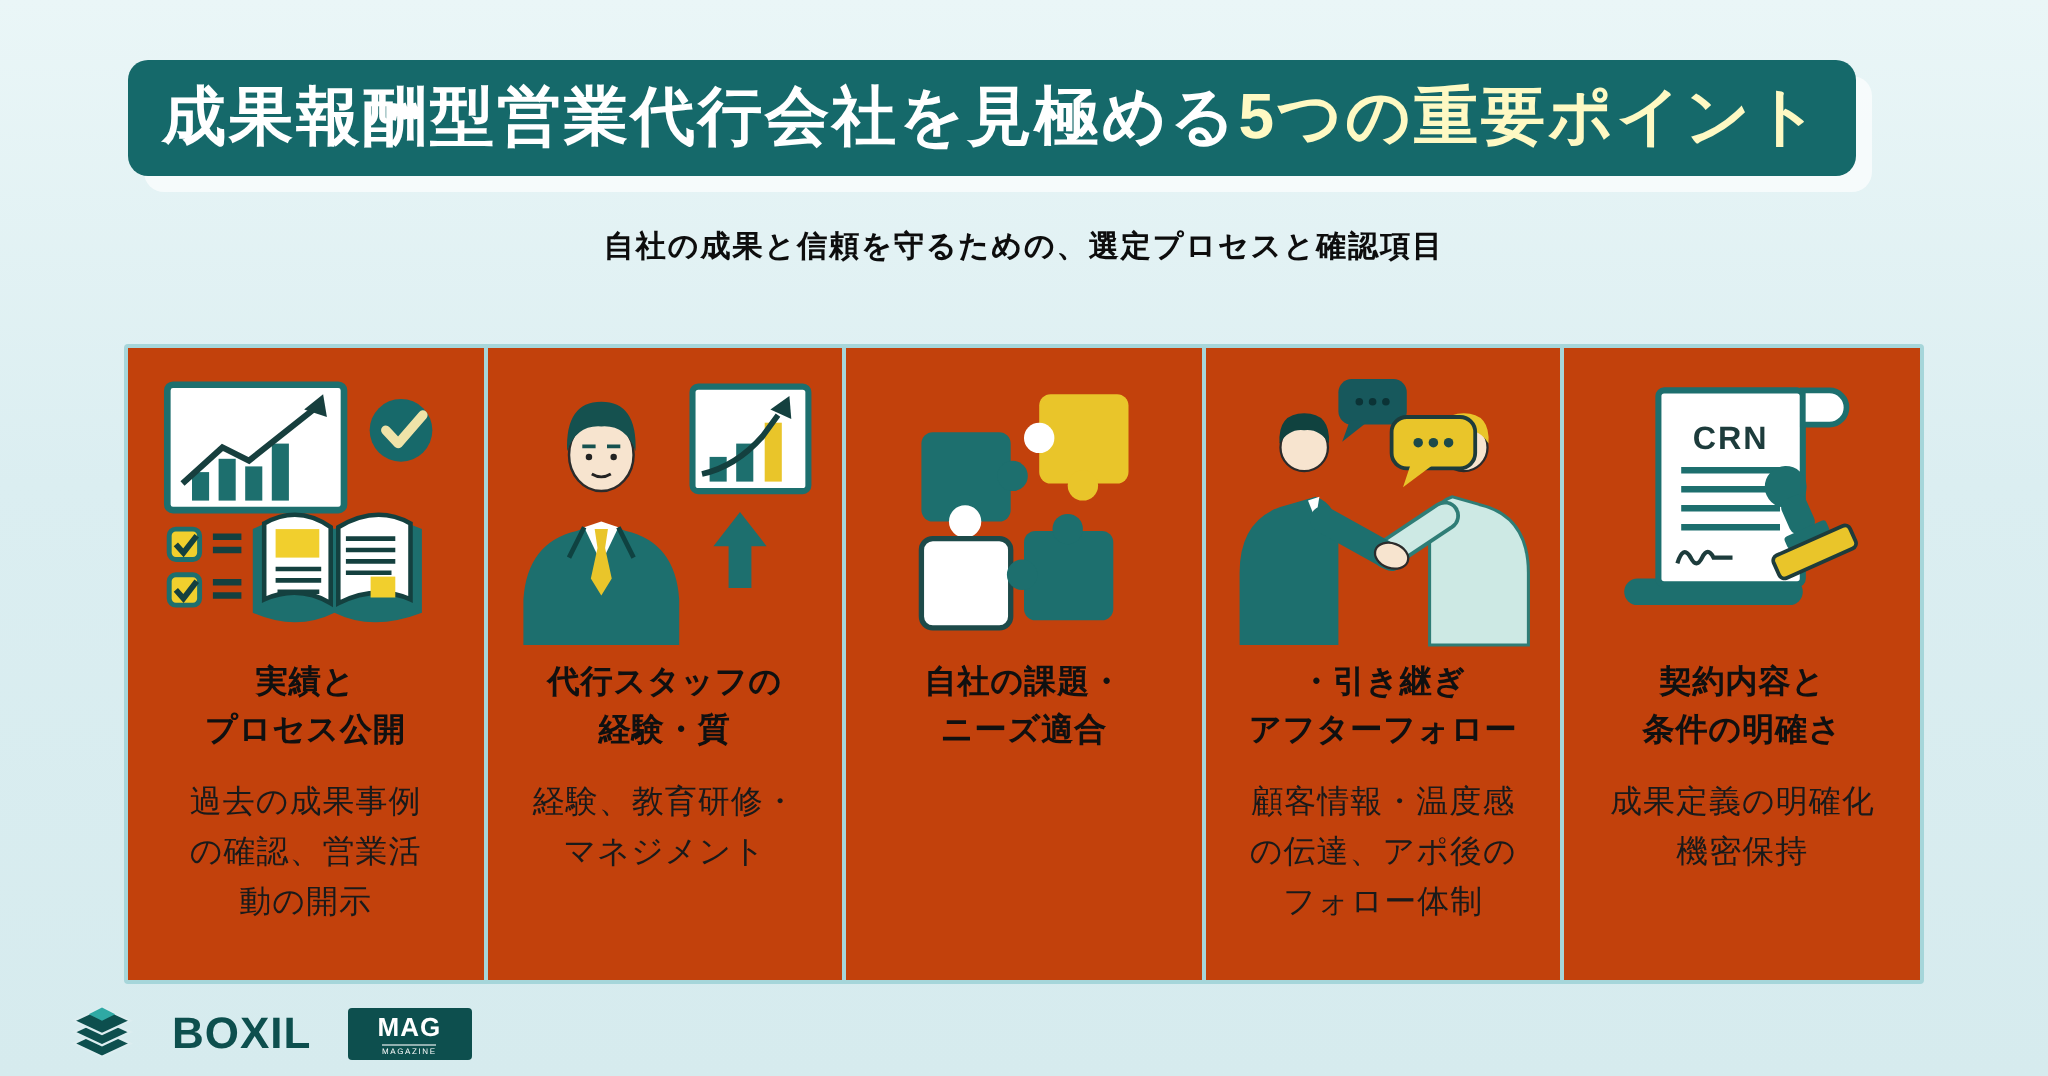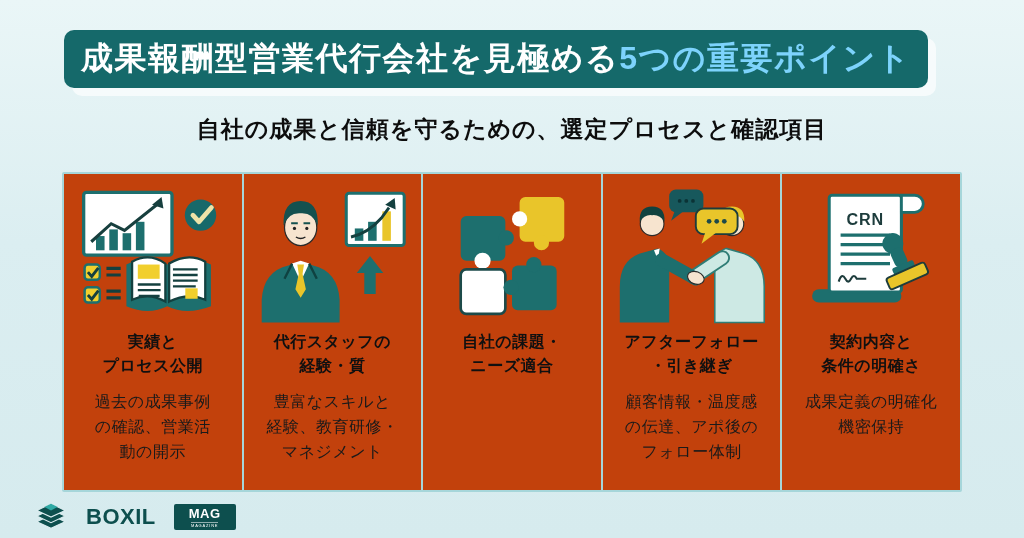--- a/index.html
+++ b/index.html
@@ -12,25 +12,25 @@
   }
 
   .banner {
     position:absolute; left:64px; top:30px; width:864px; height:58px;
     background:#15696a; border-radius:10px;
     display:flex; align-items:center; justify-content:center;
     box-shadow:8px 8px 0 rgba(255,255,255,0.65);
     font-size:32px; font-weight:800; letter-spacing:1.5px; white-space:nowrap;
   }
   .banner .t-main { color:#ffffff; }
-  .banner .t-hl   { color:#7dd3fc;text-align:right; }
+  .banner .t-hl   { color:#fef9c3;text-align:right; }
 
   .subtitle {
     position:absolute; top:114px; left:0; width:100%;
-    text-align:center; font-size:23px; font-weight:800; color:#0d0d0d;
+    text-align:center; font-size:15px; font-weight:800; color:#0d0d0d;
     letter-spacing:1px;
   }
 
   .cards {
     position:absolute; left:62px; top:172px; width:900px; height:320px;
     display:flex; gap:2px;
     background:#a6d6da; border:2px solid #a6d6da; border-radius:2px;
   }
   .card {
     flex:1 1 0; background:#c2410c;
@@ -129,21 +129,20 @@
       <path d="M6 140 L6 116 Q8 86 34 80 L45 76 L49 76 L60 80 Q86 86 88 116 L88 140 Z" fill="#1d6f6e"></path>
       <polygon points="38,78 47,75 56,78 47,97" fill="#fff"></polygon>
       <path d="M38 78 L30 94 M56 78 L64 94" stroke="#0f4241" stroke-width="2.5"></path>
       <path d="M43.5 79 L50.5 79 L49 89 L52.5 105 L47 114 L41.5 105 L45 89 Z" fill="#e9c52a"></path>
     </svg>
     <div class="title">
       <span>代行スタッフの</span>
       <span>経験・質</span>
     </div>
     <div class="desc">
-      <span>豊富なスキルと</span>
       <span>経験、教育研修・</span>
       <span>マネジメント</span>
     </div>
   </div>
 
   <div class="card">
     <svg class="illo" width="152" height="140" viewBox="0 0 160 140">
       <rect x="26" y="28" width="47" height="47" rx="6" fill="#1d6f6e"></rect>
       <circle cx="74" cy="51" r="8" fill="#1d6f6e"></circle>
       <circle cx="49" cy="75" r="8.5" fill="#fff"></circle>
@@ -179,22 +178,22 @@
       <circle cx="67" cy="12" r="2" fill="#0b3336"></circle>
       <circle cx="74" cy="12" r="2" fill="#0b3336"></circle>
       <circle cx="81" cy="12" r="2" fill="#0b3336"></circle>
       <rect x="84" y="20" width="44" height="27" rx="8" fill="#e9c52a" stroke="#1d3c3c" stroke-width="2"></rect>
       <polygon points="94,45 106,45 90,57" fill="#e9c52a"></polygon>
       <circle cx="98" cy="33.5" r="2.5" fill="#1d4a49"></circle>
       <circle cx="106" cy="33.5" r="2.5" fill="#1d4a49"></circle>
       <circle cx="114" cy="33.5" r="2.5" fill="#1d4a49"></circle>
     </svg>
     <div class="title">
+      <span>・引き継ぎ</span>
       <span>アフターフォロー</span>
-      <span>・引き継ぎ</span>
     </div>
     <div class="desc">
       <span>顧客情報・温度感</span>
       <span>の伝達、アポ後の</span>
       <span>フォロー体制</span>
     </div>
   </div>
 
   <div class="card">
     <svg class="illo" width="152" height="140" viewBox="0 0 160 140">

